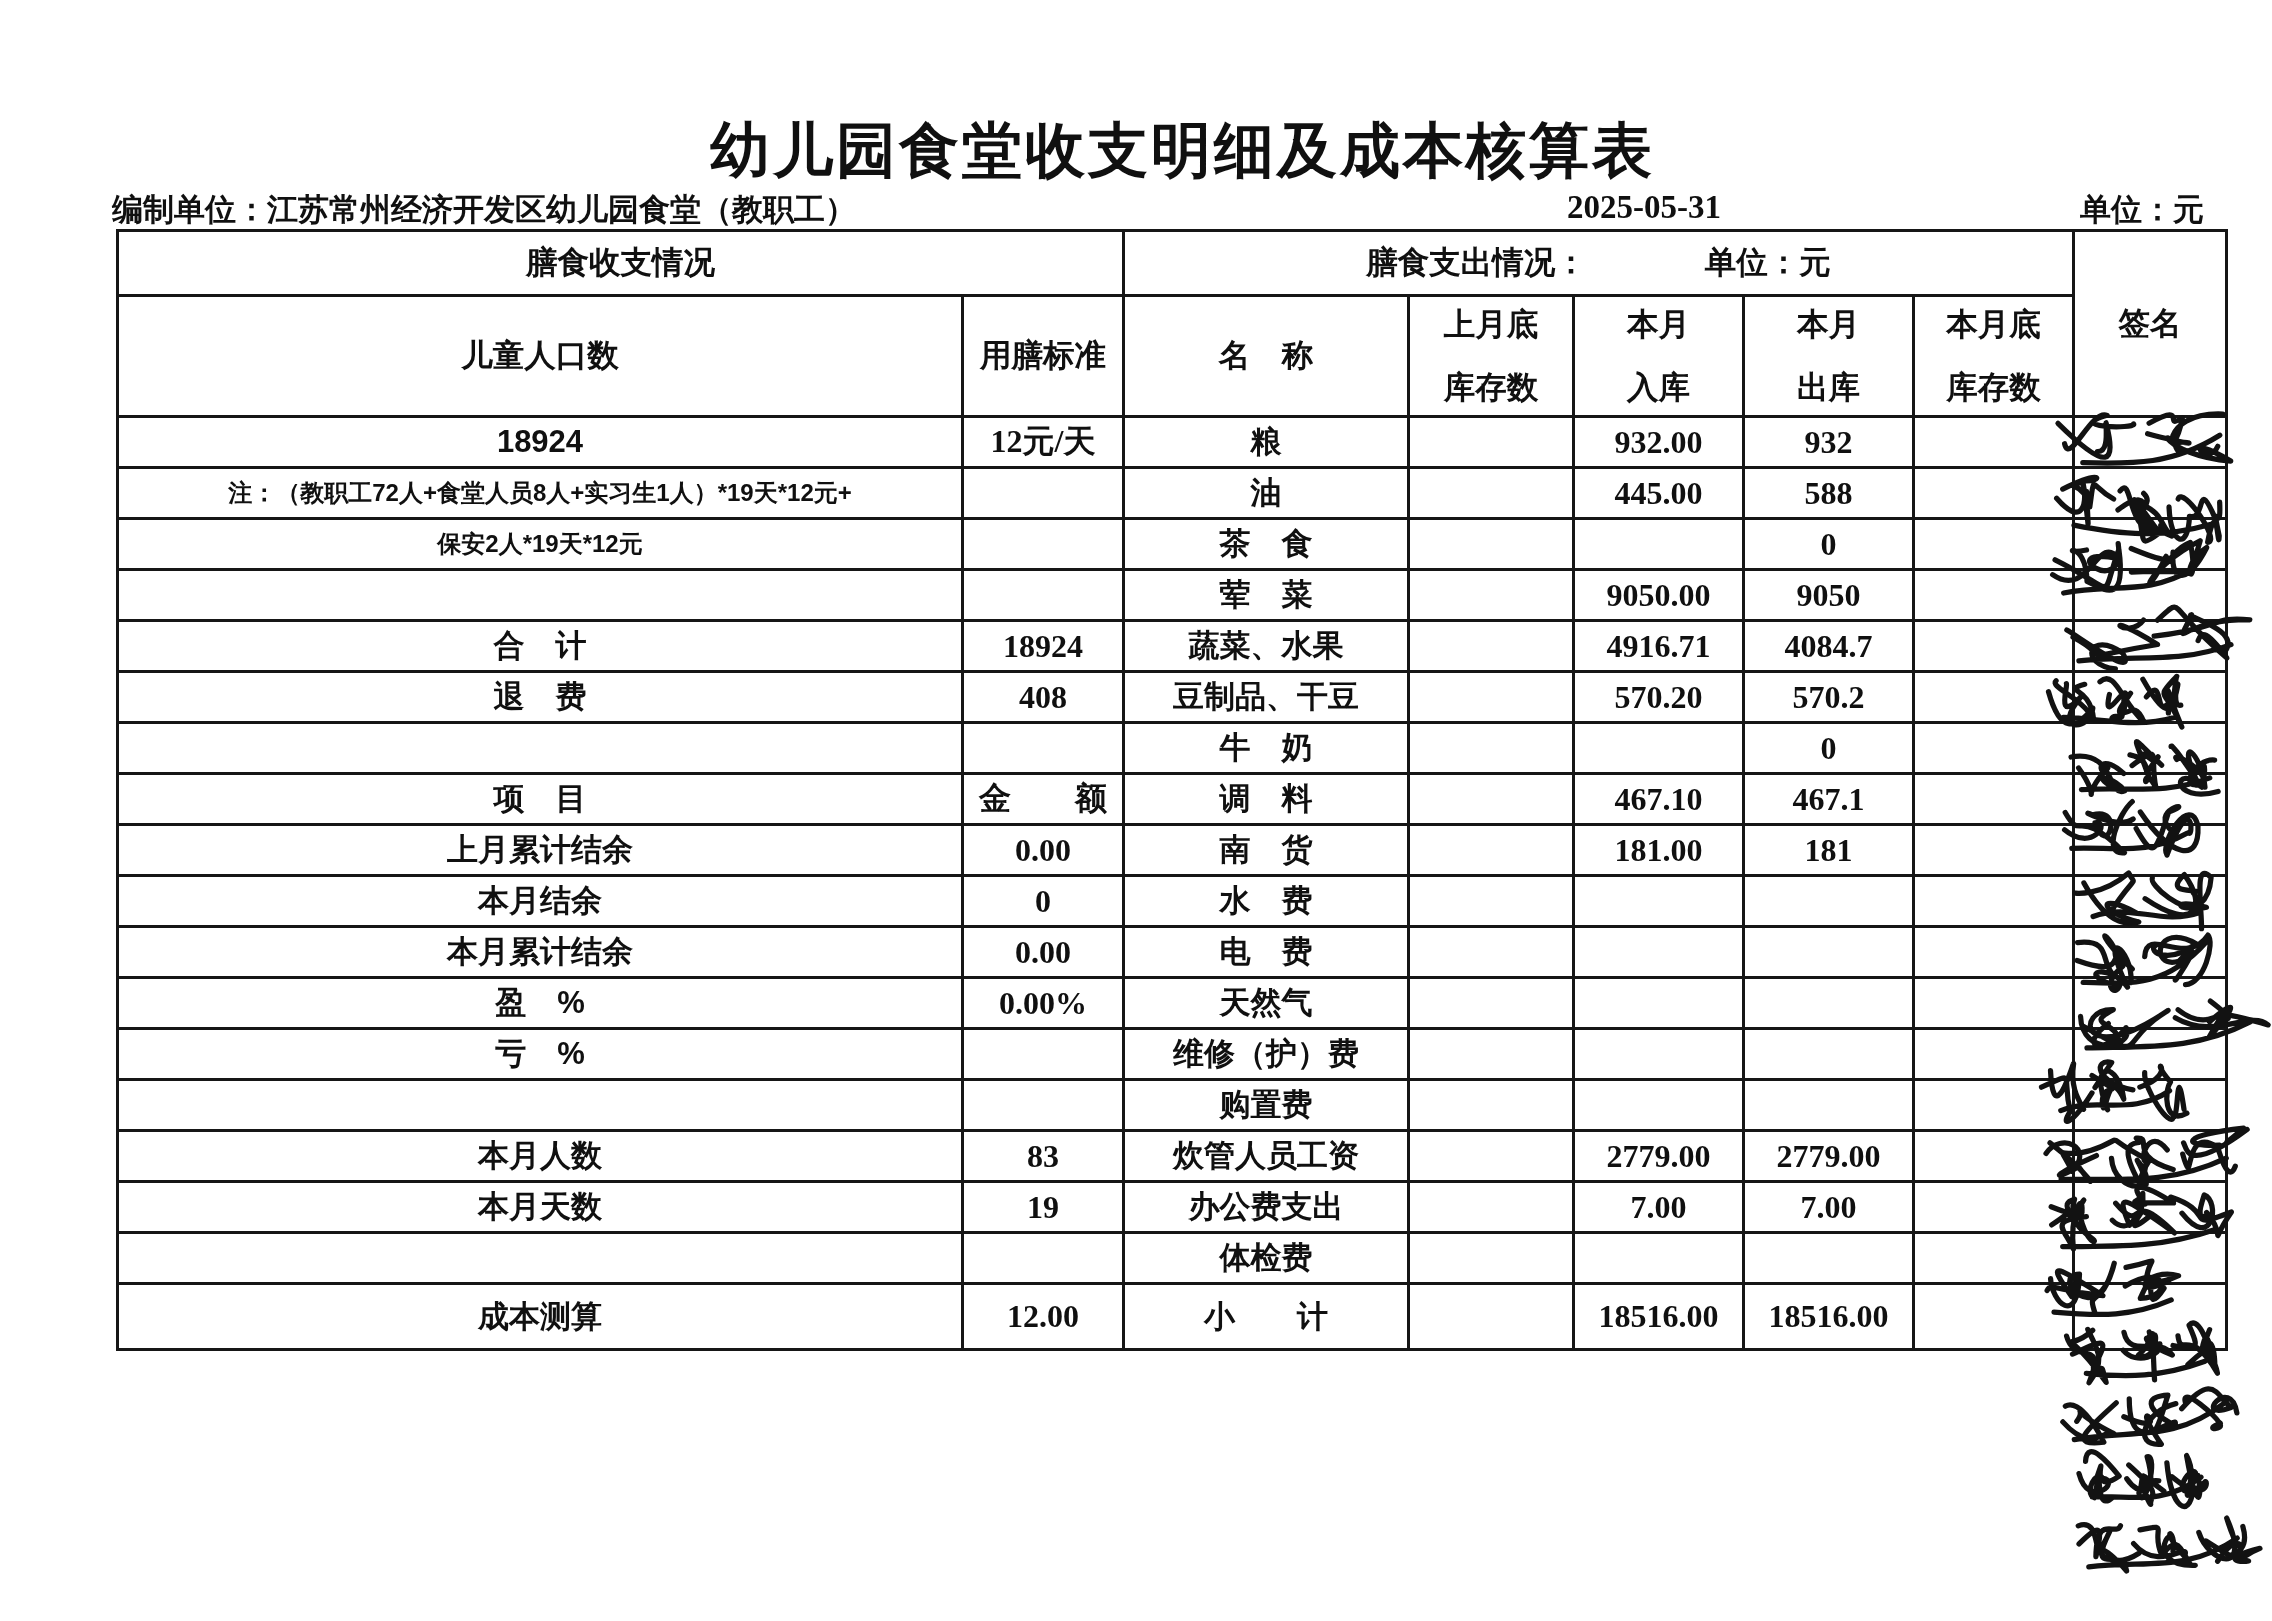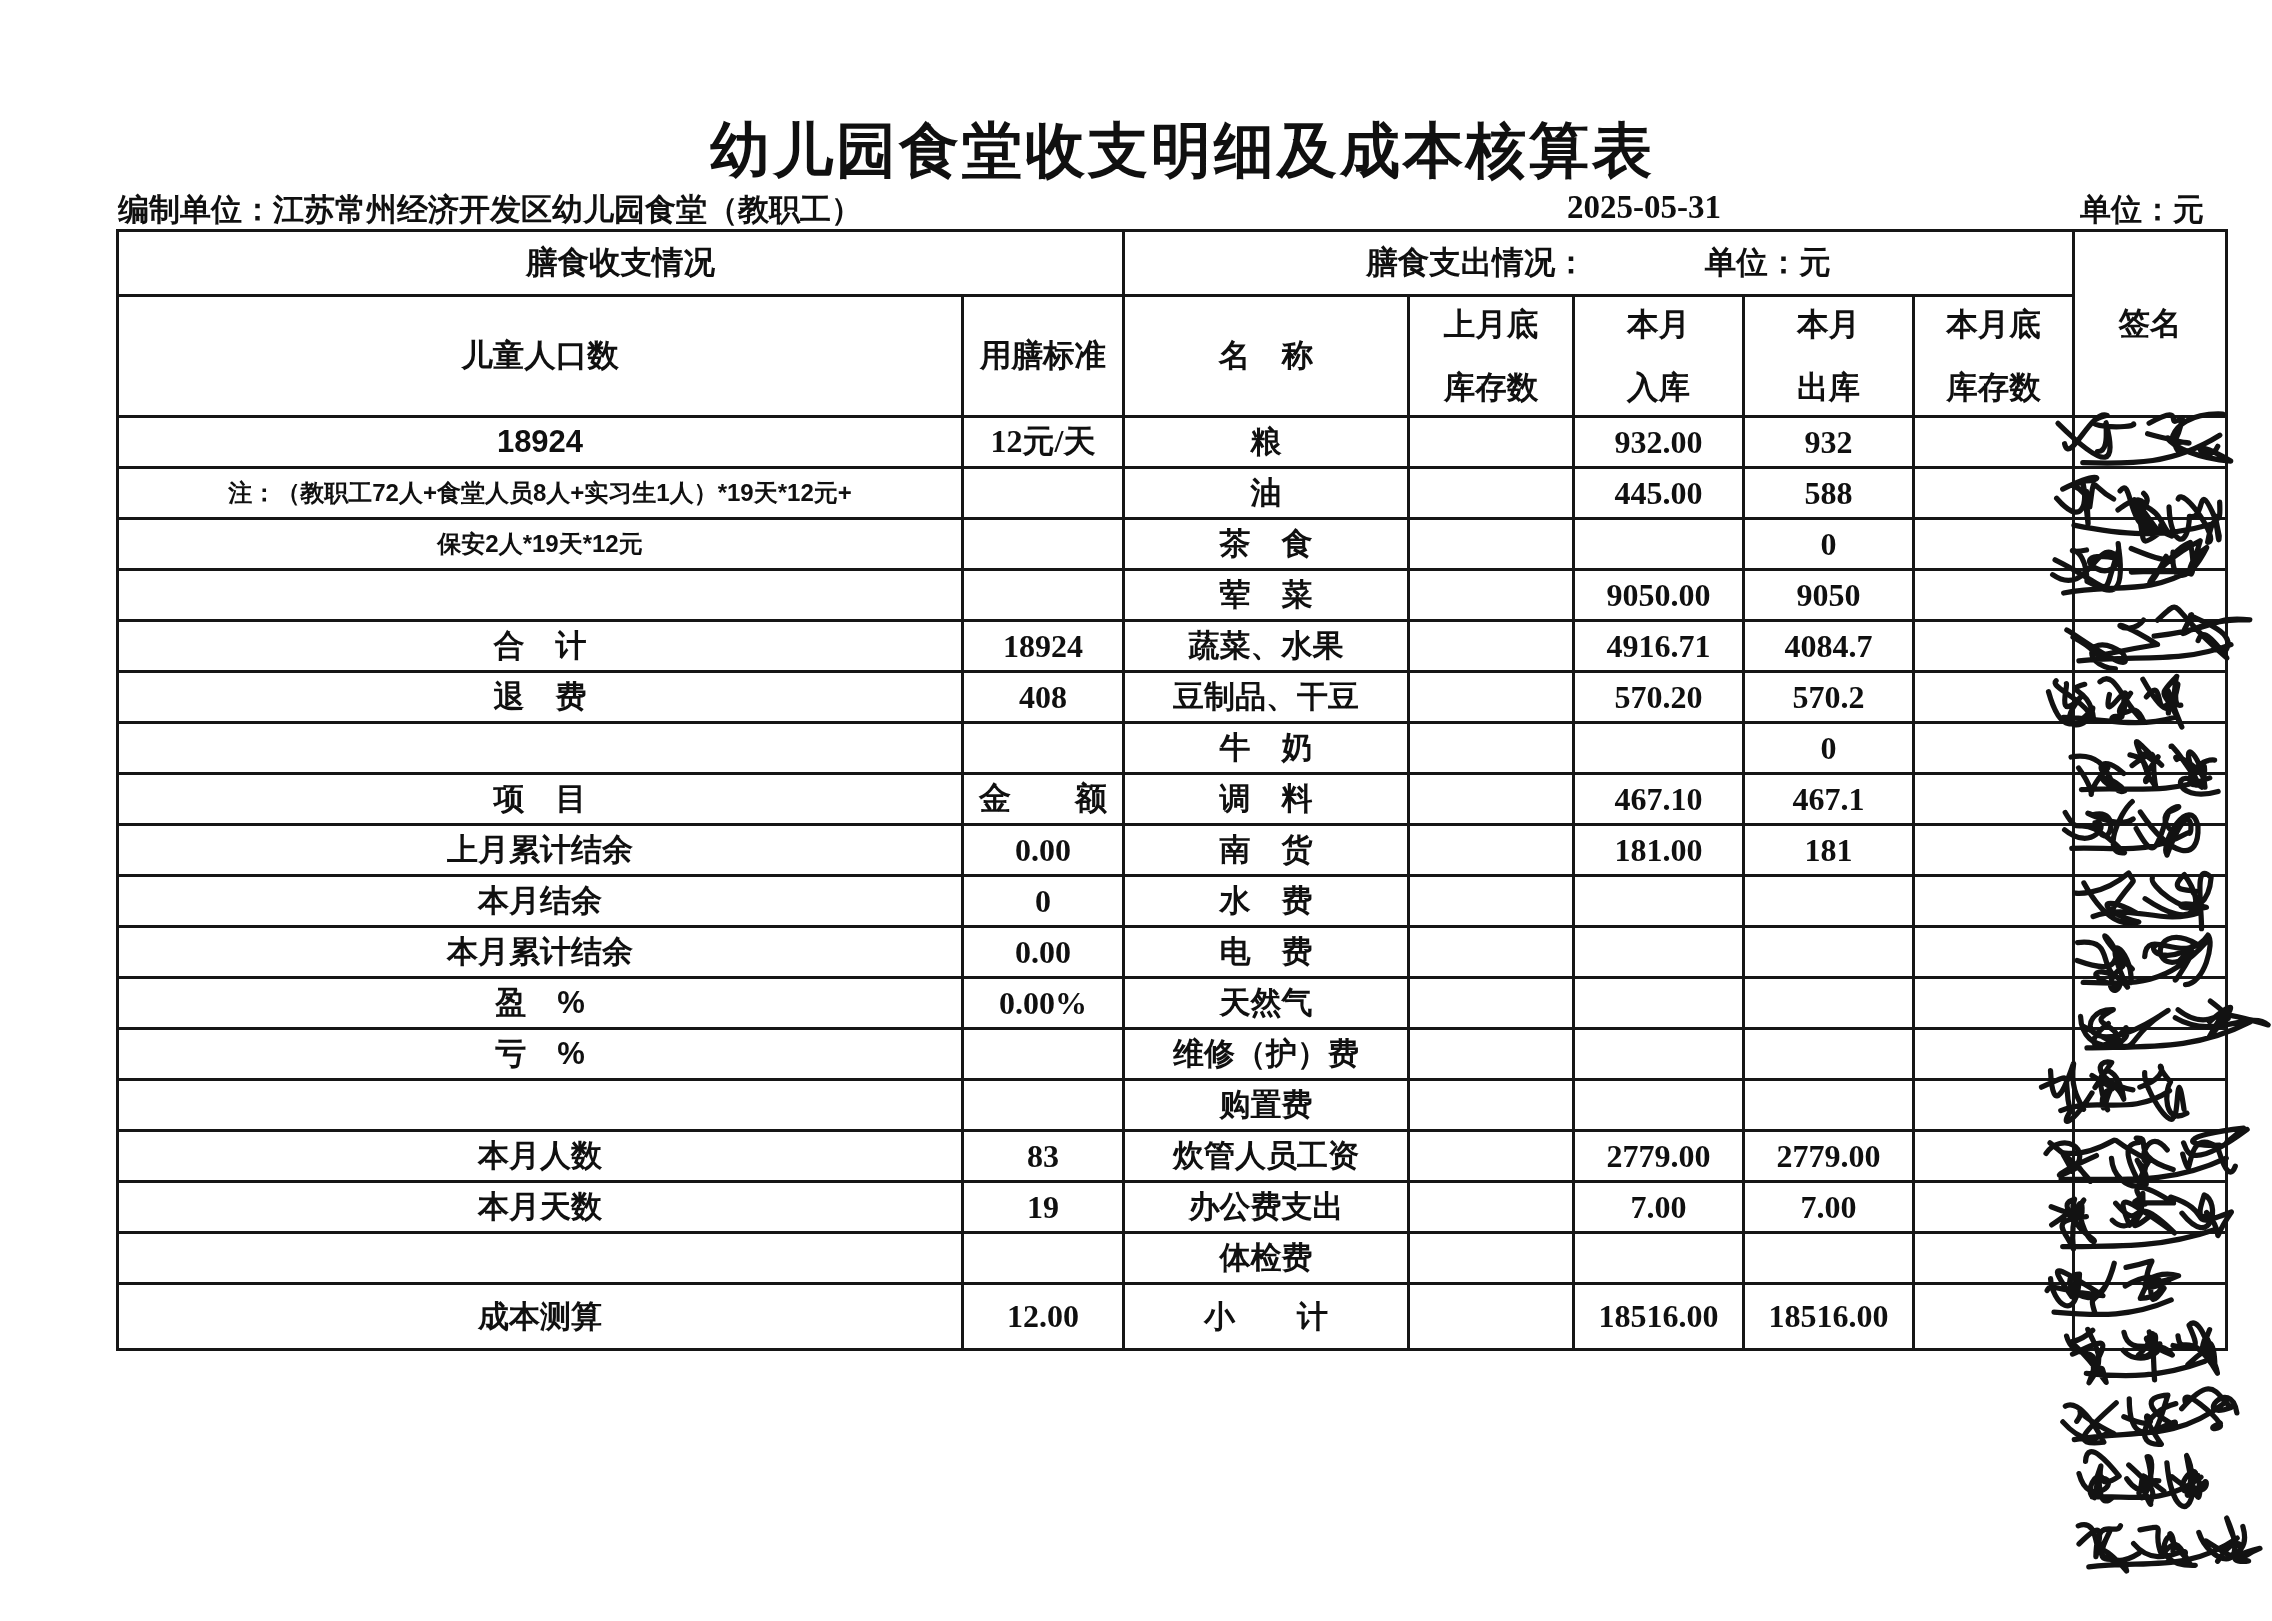--- a/index.html
+++ b/index.html
@@ -5,21 +5,21 @@
   html,body{margin:0;padding:0;overflow:hidden;}
   body{
     width:2273px;height:1621px;position:relative;background:#ffffff;
     font-family:"Liberation Sans","DejaVu Sans",sans-serif;color:#101010;
   }
   .page-title{
     position:absolute;left:46px;top:111px;width:2273px;text-align:center;
     font-size:60px;font-weight:700;letter-spacing:3px;white-space:nowrap;
   }
   .meta{position:absolute;top:189px;font-weight:700;white-space:nowrap;}
-  .meta.prepared{left:118px;font-size:31px;}
+  .meta.prepared{left:112px;font-size:31px;}
   .meta.date{left:1567px;font-size:33px;font-family:"Liberation Serif","DejaVu Serif",serif;text-align:right;}
   .meta.unit-top{right:69px;font-size:31px;}
 
   table.sheet{
     position:absolute;left:116px;top:229px;width:2109px;
     border-collapse:collapse;table-layout:fixed;
     background:#ffffff;
     border-radius:32px;
   }
   table.sheet,table.sheet th,table.sheet td{border:3.8px solid #161616;}

